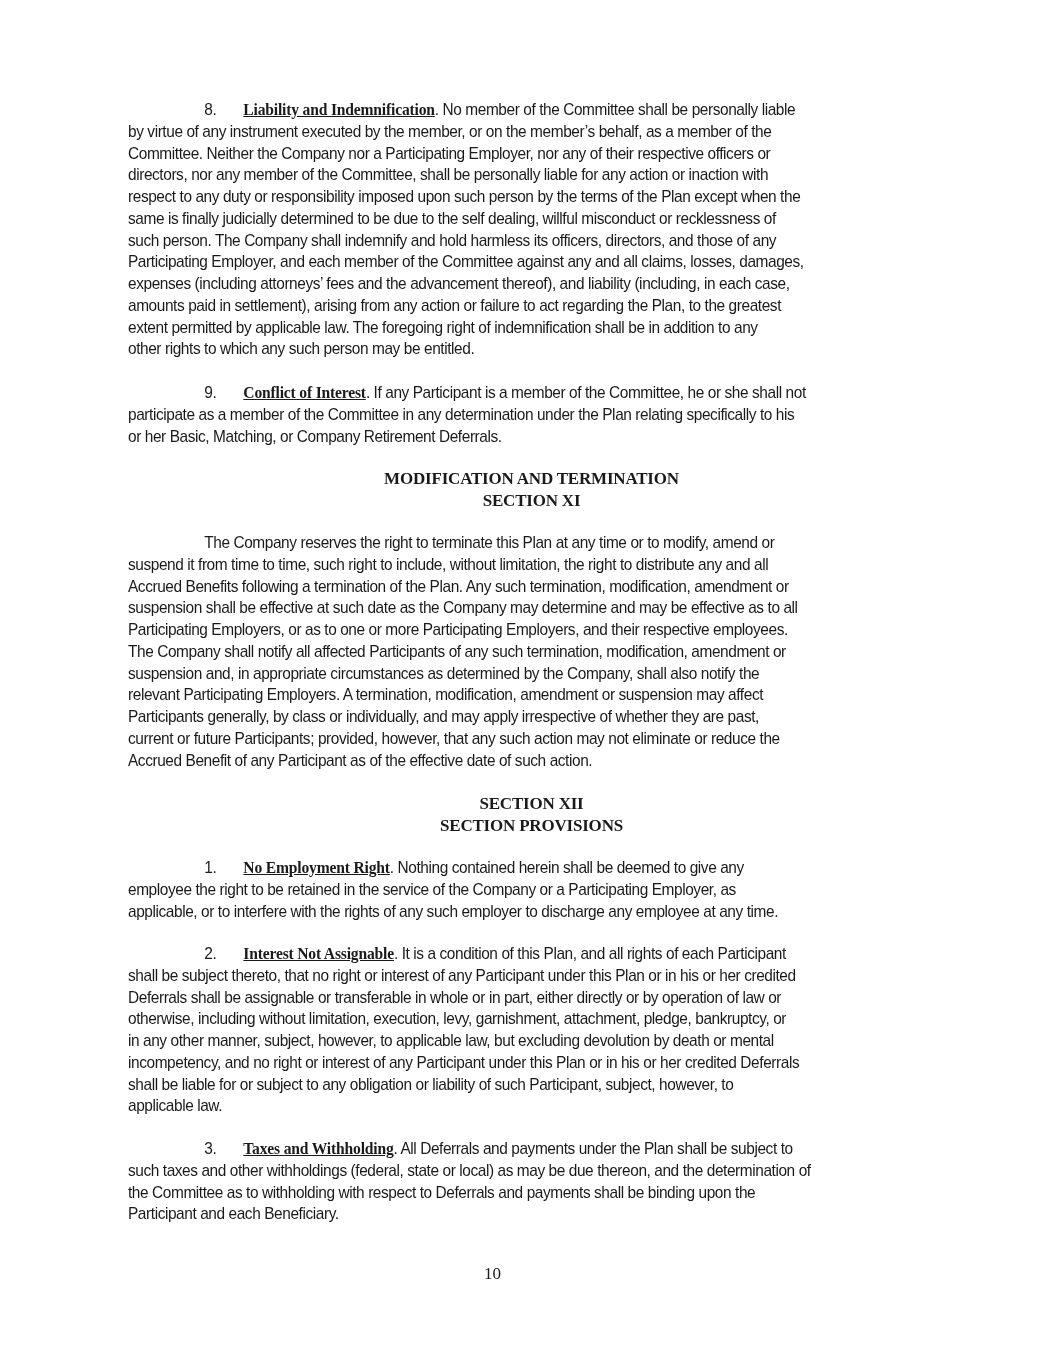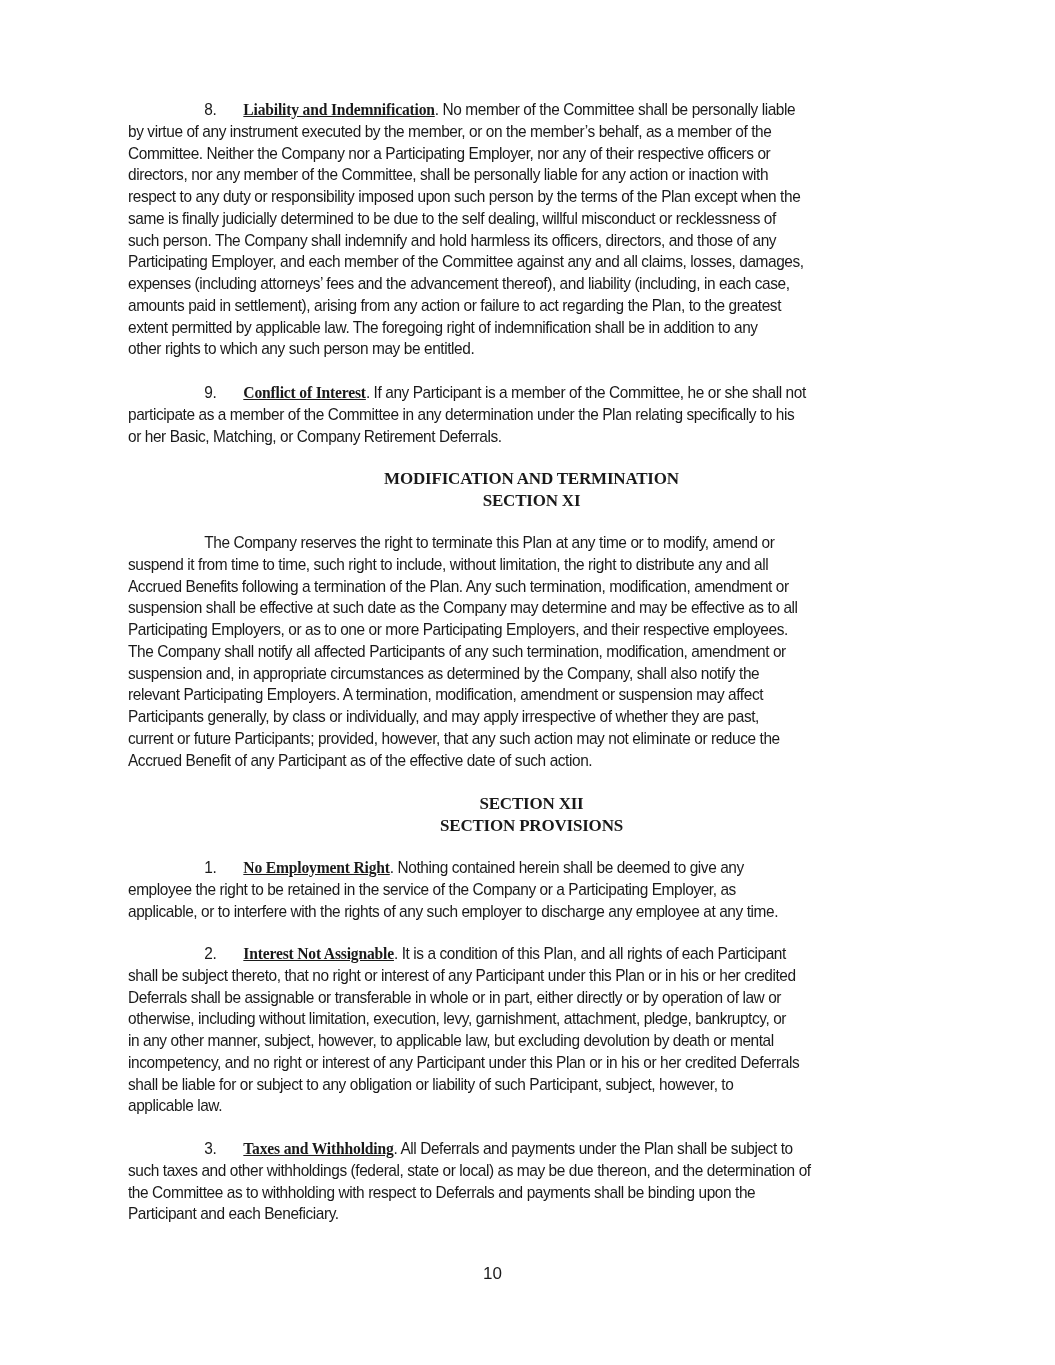--- a/index.html
+++ b/index.html
@@ -27,21 +27,21 @@
   }
   .section-head {
     position: absolute; left: 0; width: 1055px; text-align: center;
     font-family: "Liberation Serif", serif; font-weight: bold;
     font-size: 17px; line-height: 22px; color: #1a1a1a;
     letter-spacing: -0.2px;
   }
   .section-head span { display: block; }
   .page-number {
     position: absolute; left: 0; width: 977px; top: 1264px; text-align: center;
-    font-family: Liberation Sans, sans-serif; font-size: 17px; color: #1a1a1a;
+    font-family: Liberation Serif, serif; font-size: 17px; color: #1a1a1a;
   }
 </style>
 </head>
 <body>
 
 <div class="page">
 
   <div class="para" style="top:99px;">
     <span class="line"><span class="indent"></span><span class="num">8.</span><span class="heading">Liability and Indemnification</span><span>.  No member of the Committee shall be personally liable</span></span>
     <span class="line">by virtue of any instrument executed by the member, or on the member’s behalf, as a member of the</span>

